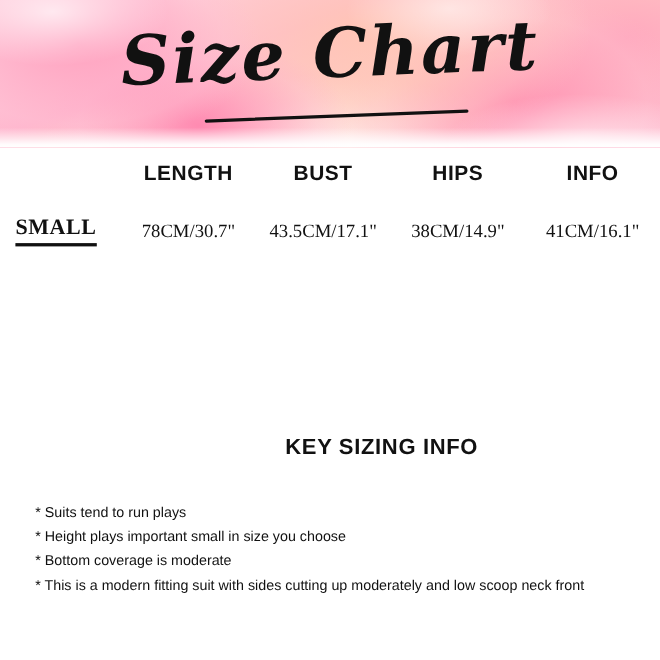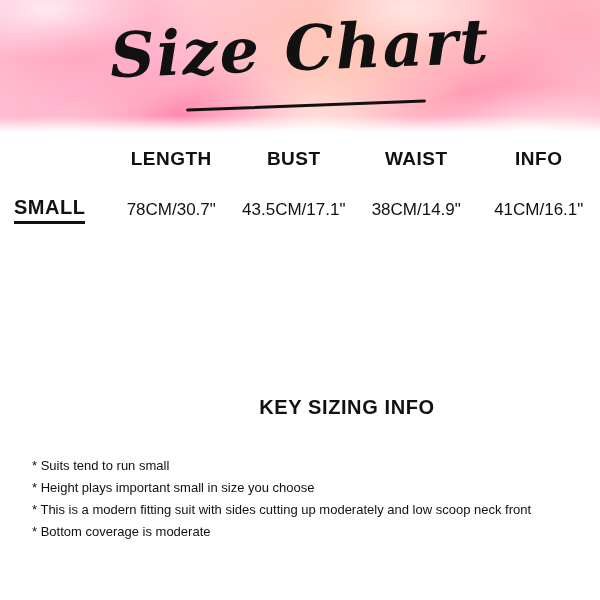--- a/index.html
+++ b/index.html
@@ -95,21 +95,21 @@
   table.size-table th {
     font-family: "Liberation Sans", sans-serif;
     font-weight: bold;
     font-size: 19px;
     letter-spacing: 0.5px;
     color: #111111;
     padding: 8px 0 12px 0;
     text-align: center;
   }
   table.size-table td {
-    font-family: Liberation Sans, sans-serif;
+    font-family: Liberation Serif, serif;
     font-size: 17px;
     color: #111111;
     text-align: center;
     padding: 14px 0 14px 0;
   }
   table.size-table td.rowhead {
     font-weight: bold;
     font-size: 20px;
     text-align: left;
     padding-left: 14px;
@@ -162,38 +162,38 @@
     <div class="bottom-fade"></div>
   </div>
 
   <div class="table-wrap">
     <table class="size-table">
       <thead>
         <tr>
           <th class="corner"></th>
           <th>LENGTH</th>
           <th>BUST</th>
-          <th>WAIST</th>
+          <th>HIPS</th>
           <th>INFO</th>
         </tr>
       </thead>
       <tbody>
         <tr>
           <td class="rowhead"><span class="ul">SMALL</span></td>
           <td>78CM/30.7"</td>
           <td>43.5CM/17.1"</td>
           <td>38CM/14.9"</td>
           <td>41CM/16.1"</td>
         </tr>
       </tbody>
     </table>
   </div>
 
   <div class="key-title">KEY SIZING INFO</div>
 
   <div class="notes">
-    <div class="note">*  Suits tend to run small</div>
+    <div class="note">*  Suits tend to run plays</div>
     <div class="note">*  Height plays important small in size you choose</div>
+    <div class="note">*  Bottom coverage is moderate</div>
     <div class="note">*  This is a modern fitting suit with sides cutting up moderately and low scoop neck front</div>
-    <div class="note">*  Bottom coverage is moderate</div>
   </div>
 
 </div>
 
 </body></html>

